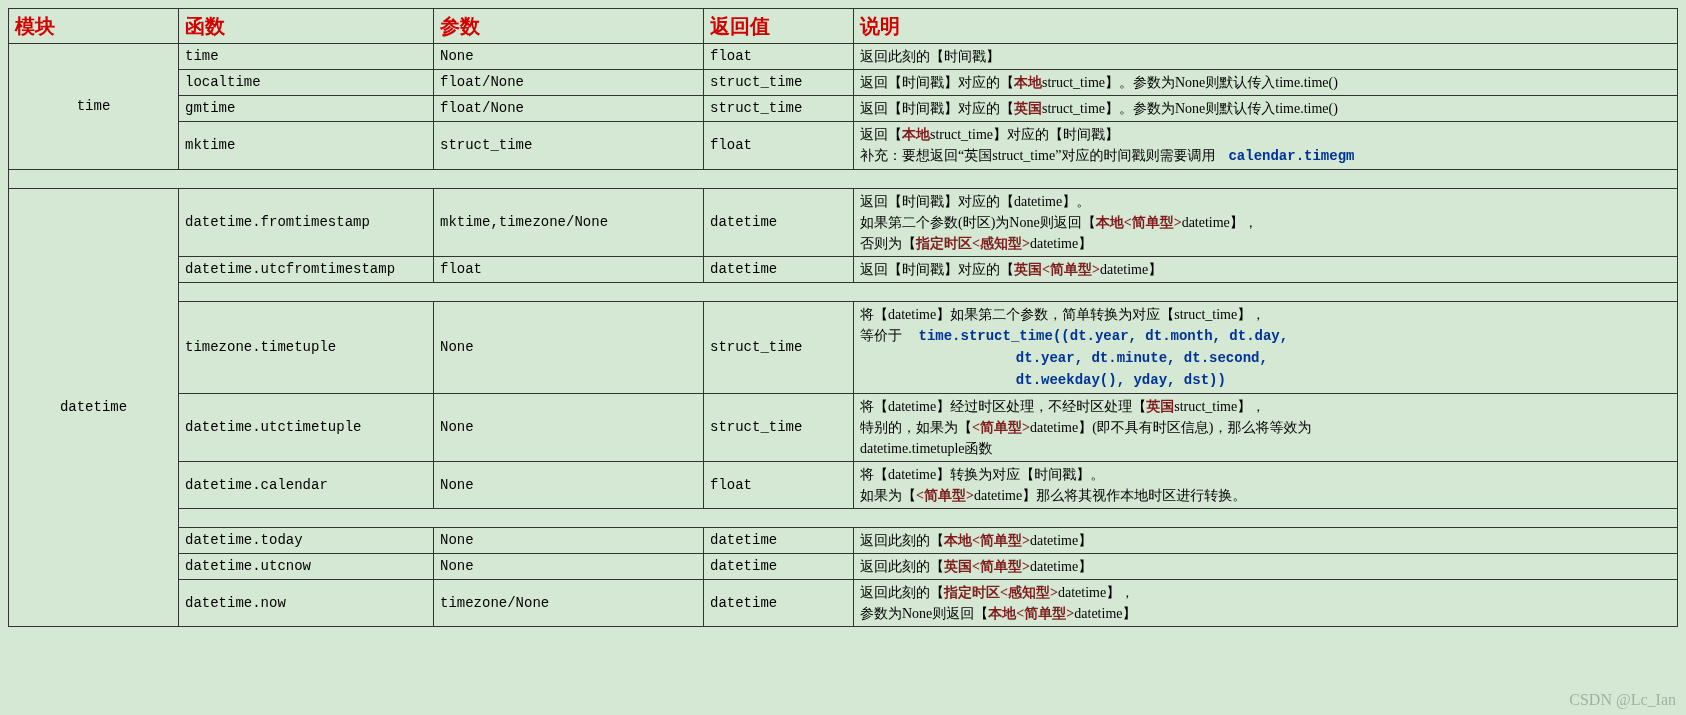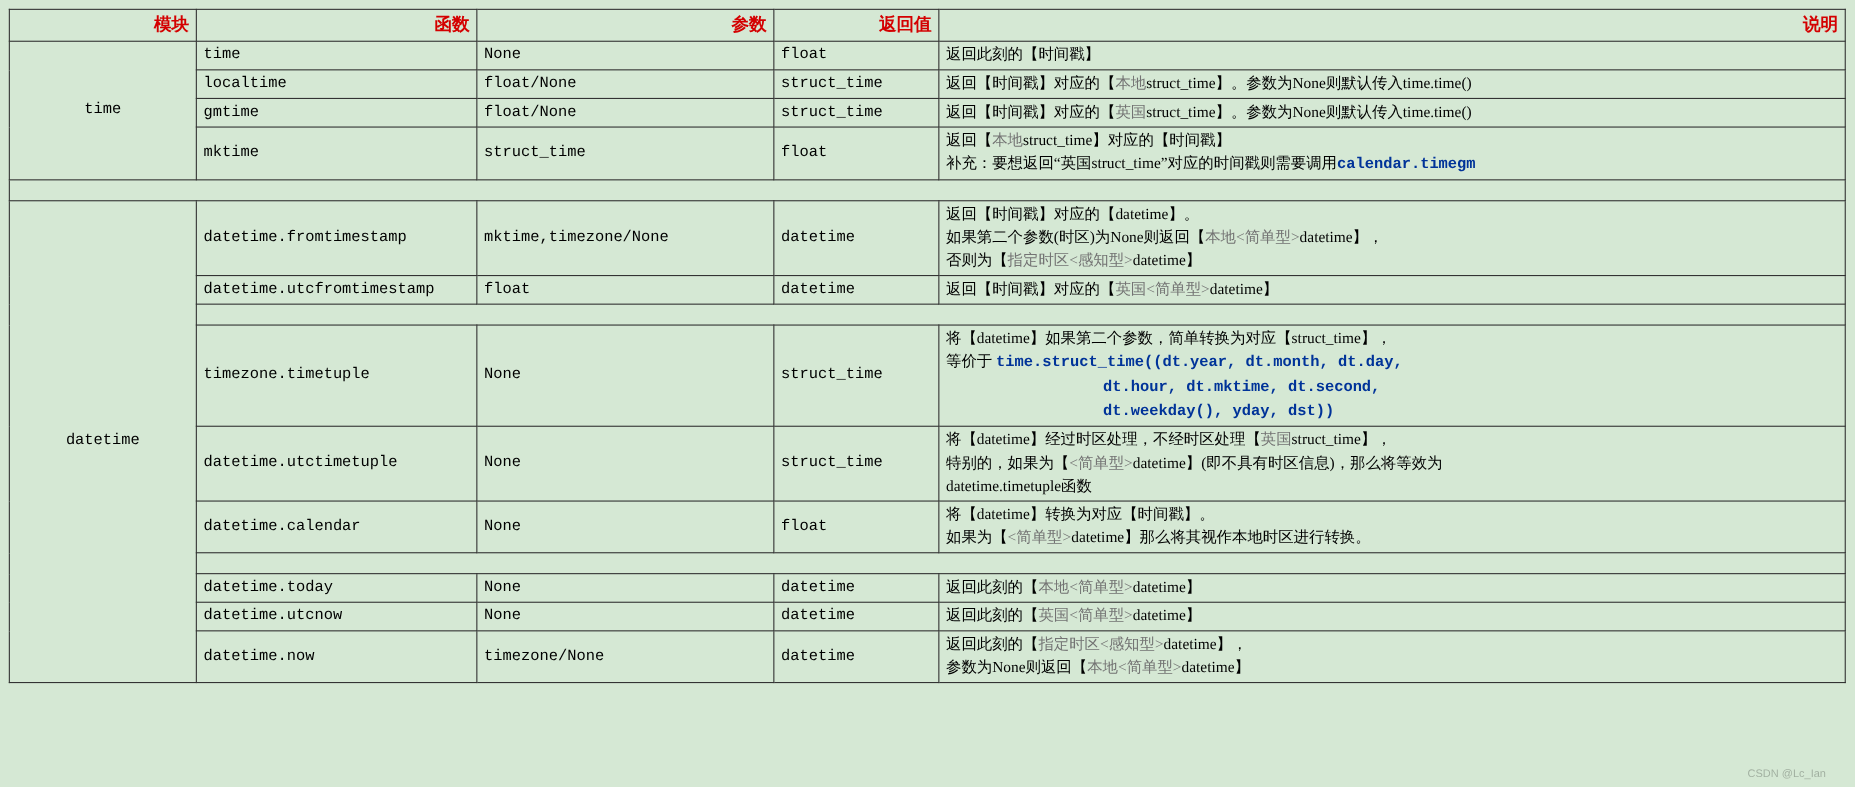--- a/index.html
+++ b/index.html
@@ -17,50 +17,50 @@
   td, th {
     border: 1px solid #333;
     padding: 2px 6px;
     vertical-align: middle;
     background: #d5e8d4;
     line-height: 1.5;
   }
   th {
     color: #d40000;
     font-weight: bold;
-    text-align: right;
-    font-size: 16px;
+    text-align: left;
+    font-size: 20px;
   }
   td.module {
     text-align: center;
     font-family: "Courier New", monospace;
   }
   td.func, td.param, td.ret {
     font-family: "Courier New", monospace;
   }
   td.desc {
     font-family: "SimSun", "宋体", serif;
   }
-  .red-bold { color: #737373; font-weight: normal; }
-  .blue-bold { color: #003399; font-weight: bold; font-family: "Courier New", monospace; }
+  .red-bold { color: #7f1d1d; font-weight: bold; }
+  .blue-bold { color: #003399; font-weight: bold; font-family: "Courier New", monospace; margin-left: 13px; }
   .gap-row td {
     height: 18px;
     padding: 0;
   }
   .col-module { width: 170px; }
   .col-func    { width: 255px; }
   .col-param   { width: 270px; }
   .col-ret     { width: 150px; }
   .watermark {
     position: fixed;
-    right: 26px;
+    right: 10px;
     bottom: 6px;
     color: rgba(0,0,0,0.25);
-    font-size: 10px;
-    font-family: Liberation Sans, sans-serif;
+    font-size: 16px;
+    font-family: Liberation Serif, serif;
   }
 </style>
 </head>
 <body>
 
 <table>
   <colgroup>
     <col class="col-module">
       <col class="col-func">
       <col class="col-param">
@@ -131,21 +131,21 @@
         <td colspan="4"></td>
       </tr>
 
   <tr>
     <td class="func">timezone.timetuple</td>
     <td class="param">None</td>
     <td class="ret">struct_time</td>
     <td class="desc">
       <span>将【datetime】如果第二个参数，简单转换为对应【struct_time】，</span><br>
       <span>等价于 </span><span class="blue-bold">time.struct_time((dt.year, dt.month, dt.day,</span><br>
-      <span class="blue-bold" style="white-space:pre">                 dt.hour, dt.mktime, dt.second,</span><br>
+      <span class="blue-bold" style="white-space:pre">                 dt.year, dt.minute, dt.second,</span><br>
       <span class="blue-bold" style="white-space:pre">                 dt.weekday(), yday, dst))</span>
     </td>
   </tr>
   <tr>
     <td class="func">datetime.utctimetuple</td>
     <td class="param">None</td>
     <td class="ret">struct_time</td>
     <td class="desc">
       <span>将【datetime】经过时区处理，不经时区处理【</span><span class="red-bold">英国</span><span>struct_time】，</span><br>
       <span>特别的，如果为【</span><span class="red-bold">&lt;简单型&gt;</span><span>datetime】(即不具有时区信息)，那么将等效为</span><br>

